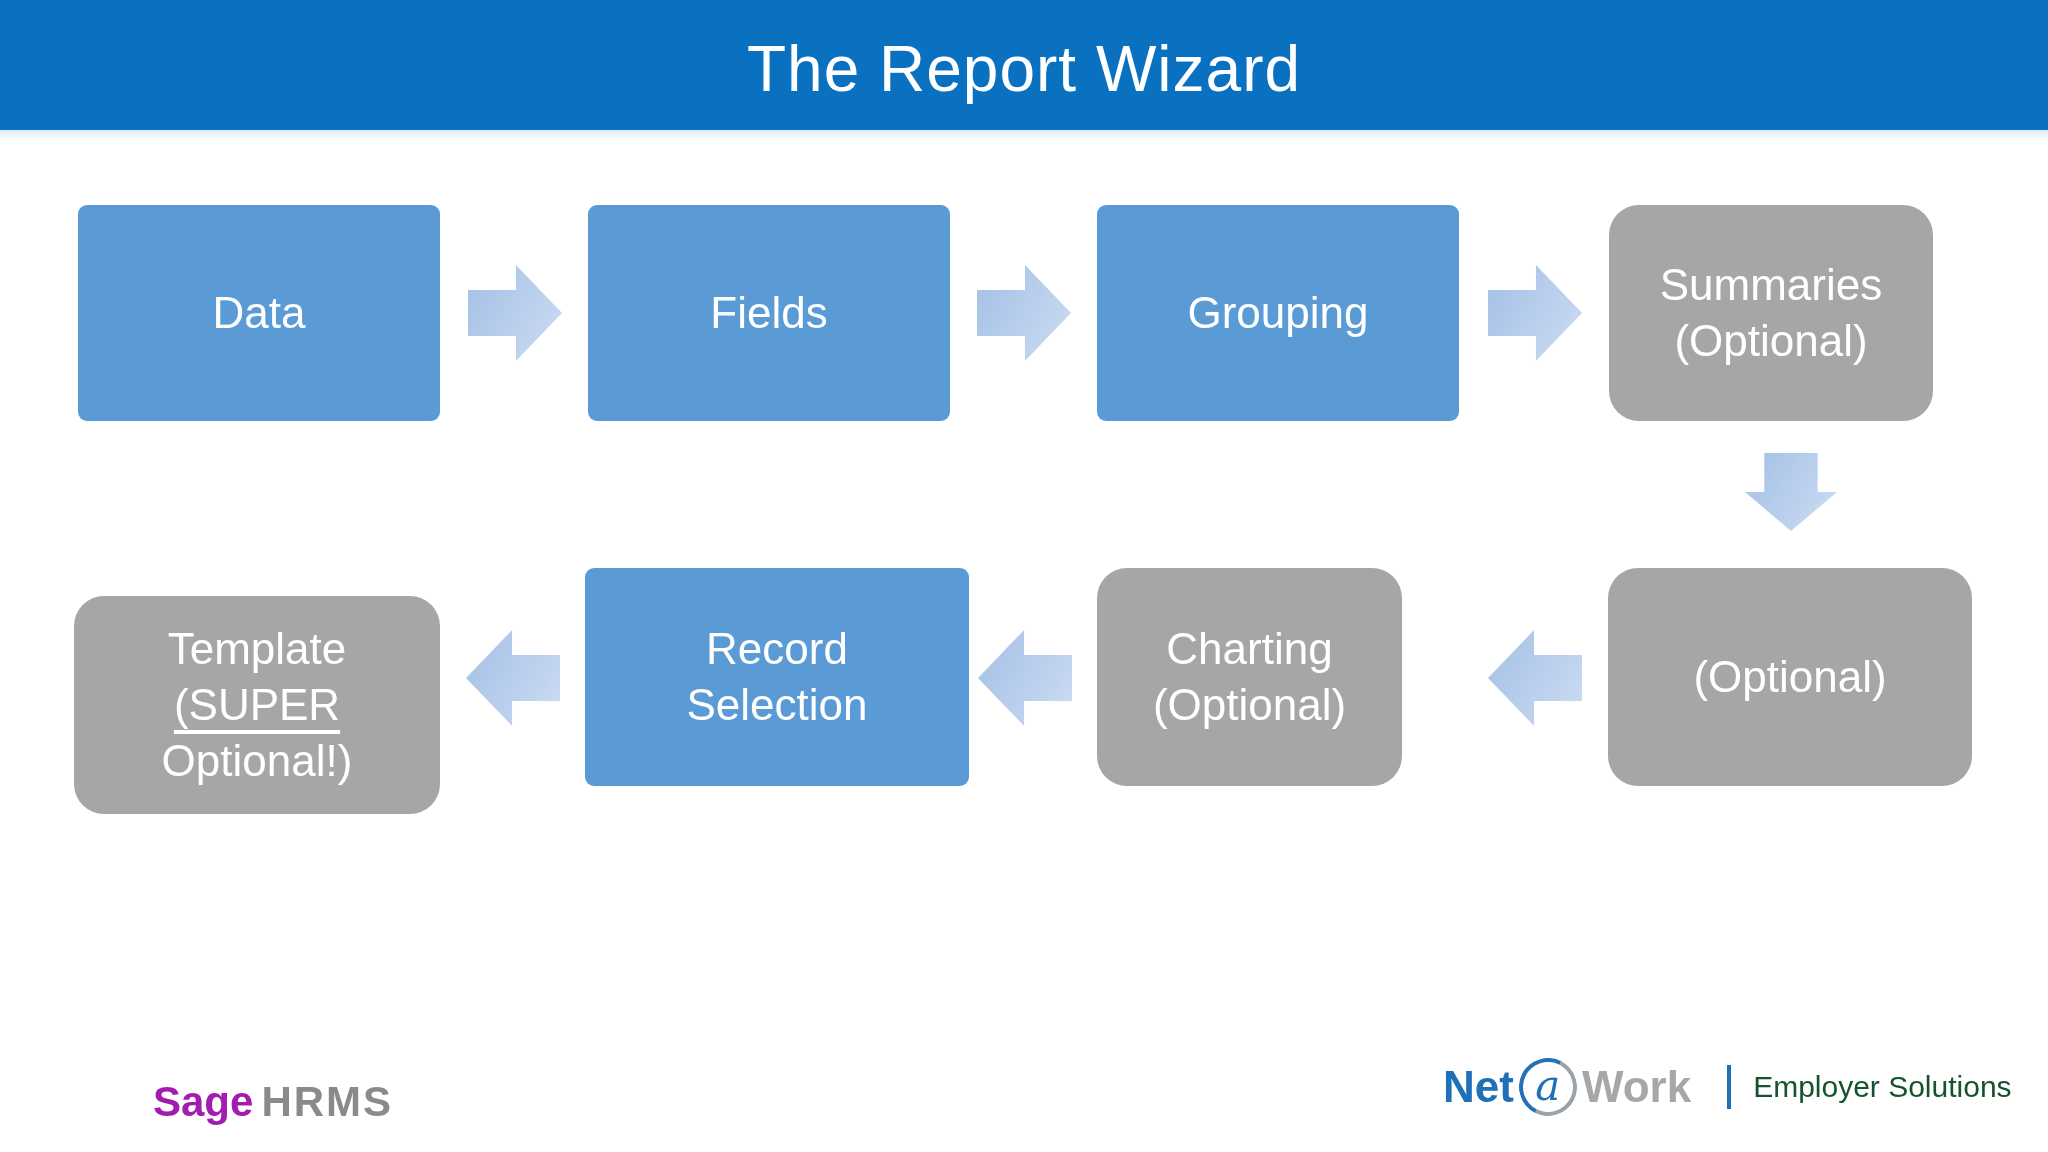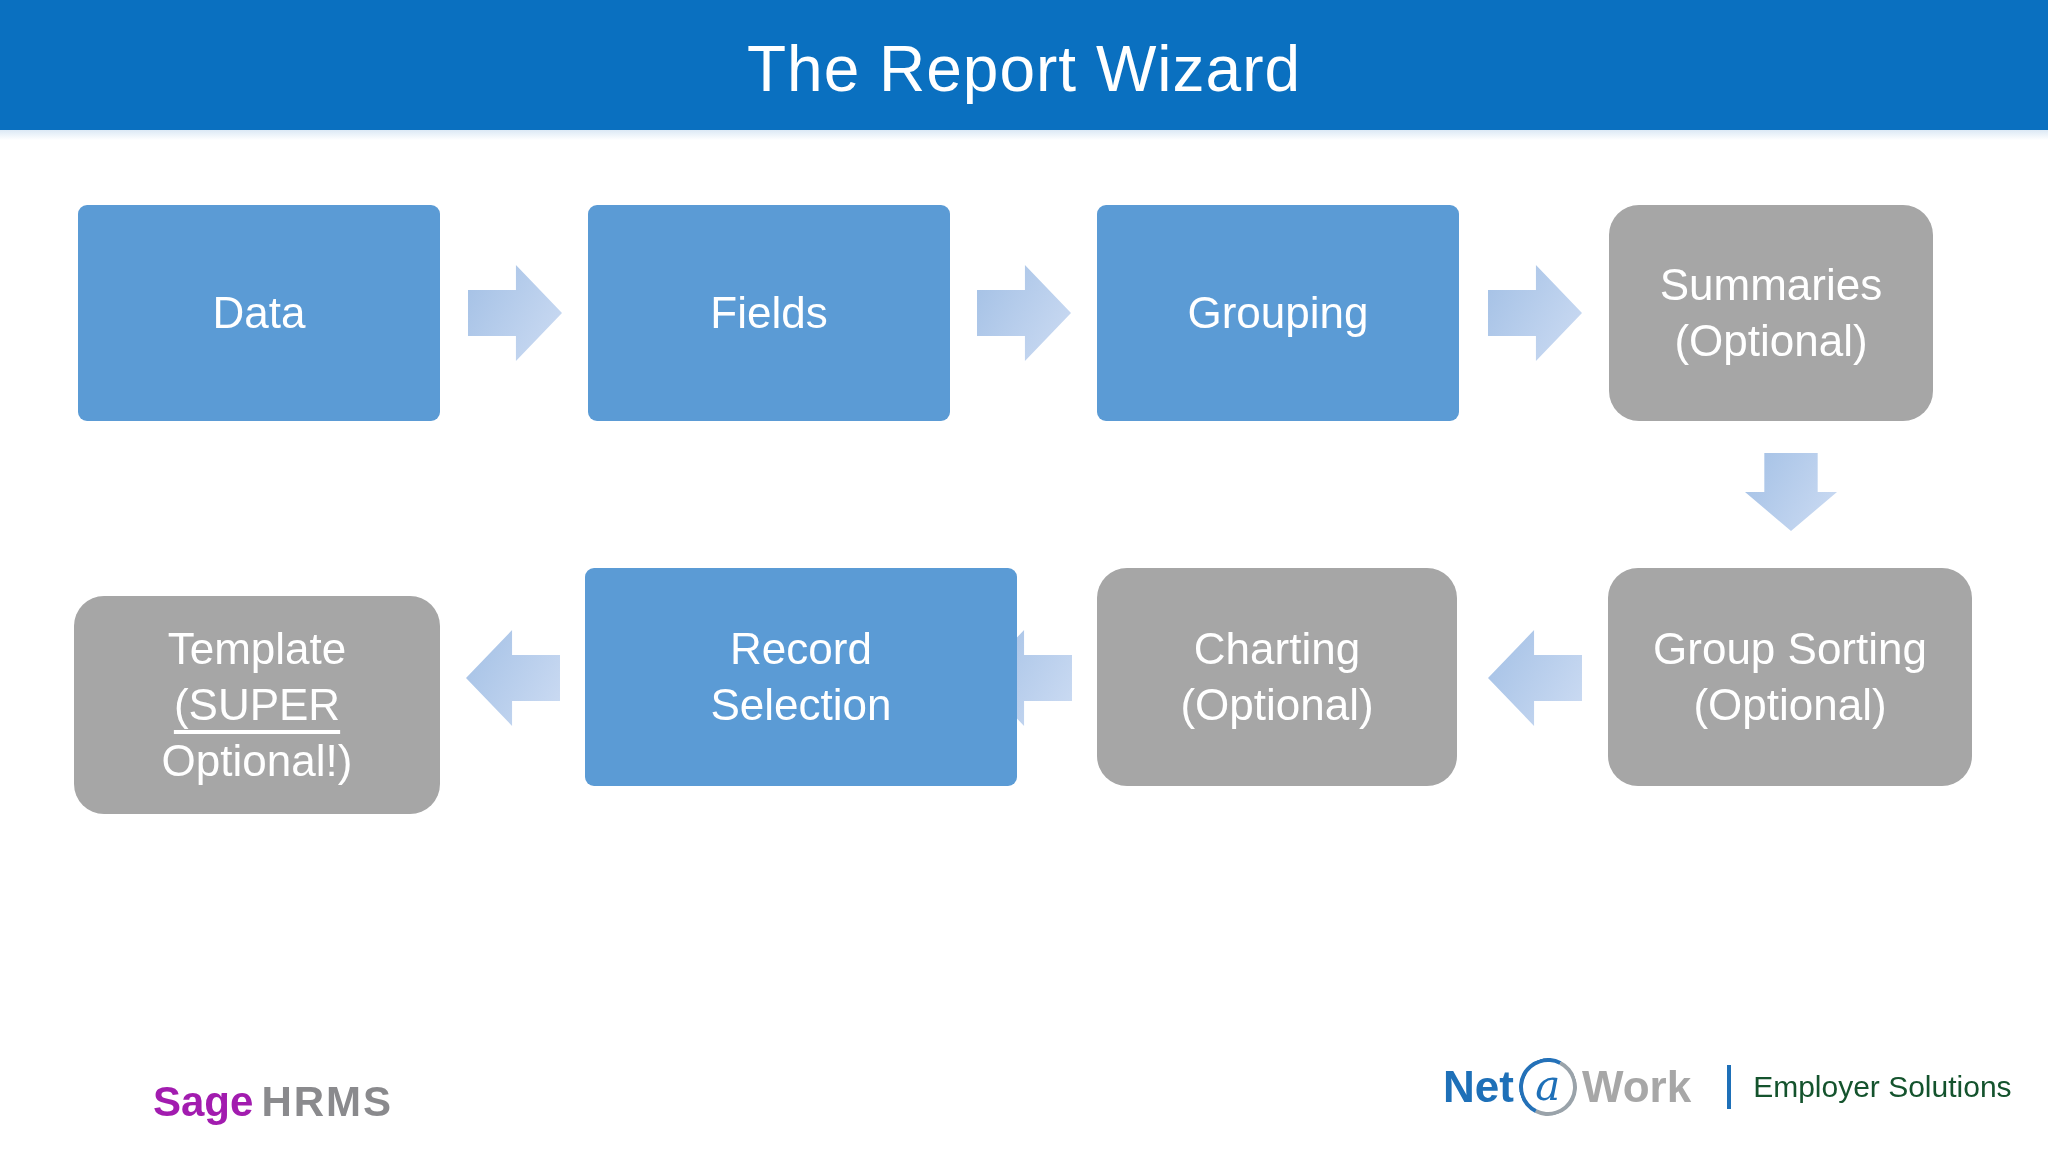--- a/index.html
+++ b/index.html
@@ -31,22 +31,22 @@
   }
   .blue { background:#5B9BD5;border-radius:9px; }
   .gray { background:#A6A6A6; }
 
   #box-data       { left:78px;   top:205px; width:362px; height:216px; }
   #box-fields     { left:588px;  top:205px; width:362px; height:216px; }
   #box-grouping   { left:1097px; top:205px; width:362px; height:216px; }
   #box-summaries  { left:1609px; top:205px; width:324px; height:216px; }
 
   #box-template   { left:74px;   top:568px; width:366px; height:218px;margin-top:28px; }
-  #box-record     { left:585px;  top:568px; width:432px; height:218px; }
-  #box-charting   { left:1097px; top:568px; width:360px; height:218px; }
+  #box-record     { left:585px;  top:568px; width:384px; height:218px; }
+  #box-charting   { left:1097px; top:568px; width:305px; height:218px; }
   #box-groupsort  { left:1608px; top:568px; width:364px; height:218px; }
 
   .box span { display:block; }
   .underlined {
     text-decoration:underline;
     text-decoration-thickness:4px;
     text-underline-offset:10px;
   }
 
   
@@ -133,21 +133,20 @@
   <div id="arr-r3" class="arrow arrow-right"></div>
 
   <div id="box-summaries" class="box gray">
     <span>Summaries</span>
     <span>(Optional)</span>
   </div>
 
   <div id="arr-dn" class="arrow arrow-down"></div>
 
   <div id="box-groupsort" class="box gray">
-    <span>Group Sorting</span>
     <span>(Optional)</span>
   </div>
 
   <div id="arr-l1" class="arrow arrow-left"></div>
 
   <div id="box-charting" class="box gray">
     <span>Charting</span>
     <span>(Optional)</span>
   </div>
 

